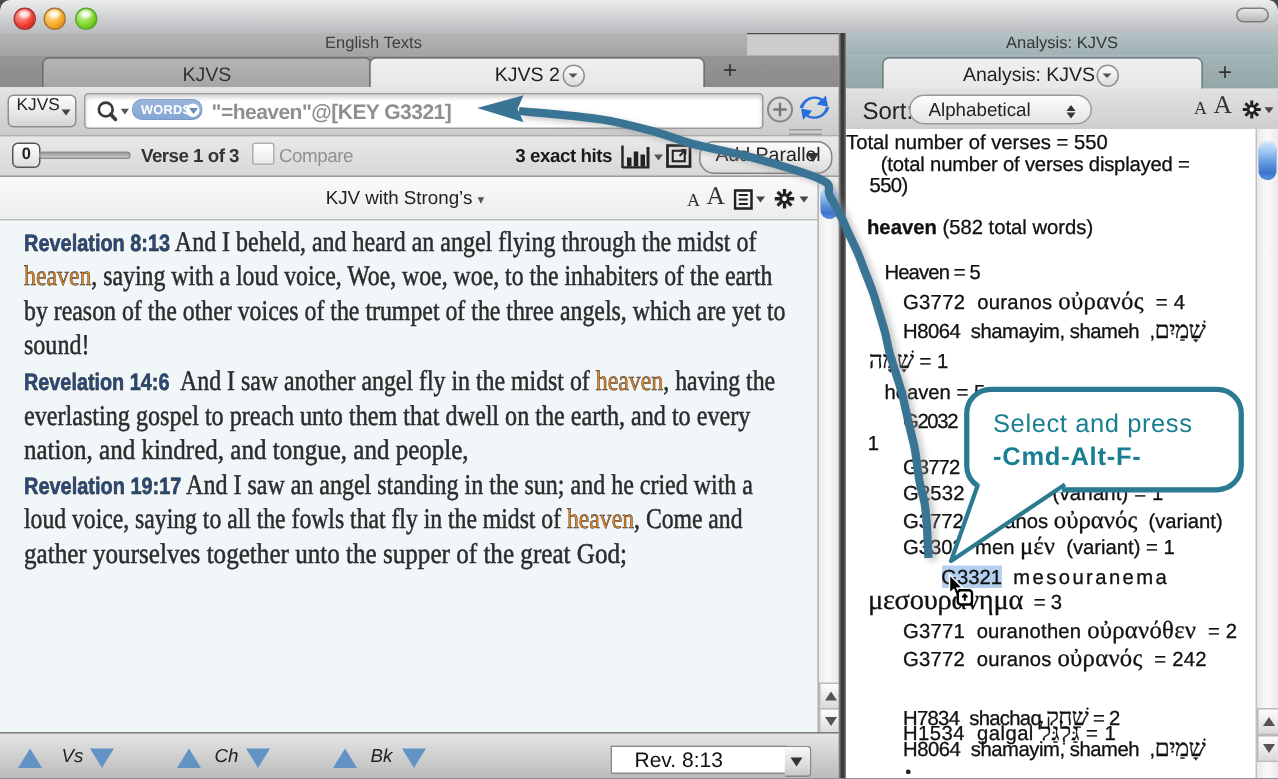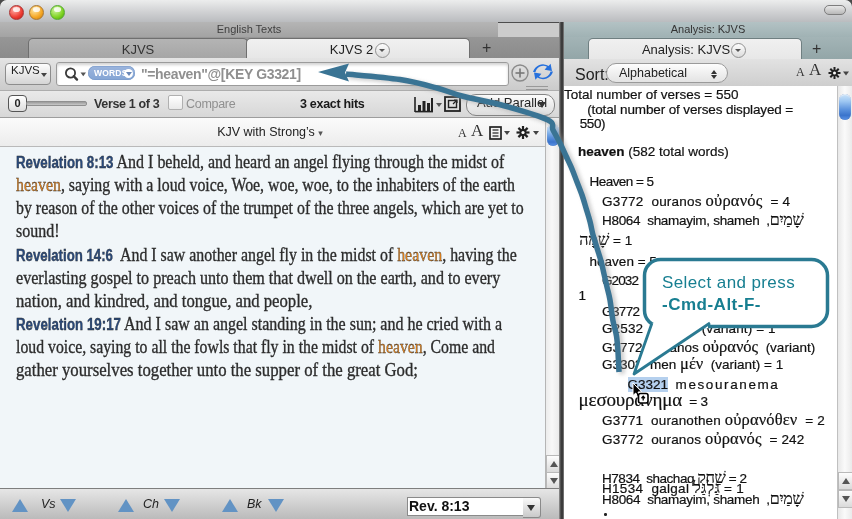--- a/index.html
+++ b/index.html
@@ -33,21 +33,21 @@
   #field{left:56px;top:4px;width:451px;height:22px;background:#fff;border:1px solid #9b9b9b;border-radius:3px;box-shadow:inset 0 2px 3px rgba(0,0,0,0.18);}
   #wordspill{left:31px;top:3px;width:47px;height:14px;border-radius:8px;background:linear-gradient(#9cb5dd,#84a5d4);box-shadow:inset 0 0 0 0.5px #7496c8;
     color:#fff;font-size:8.5px;font-weight:bold;text-align:left;padding-left:0;text-indent:6px;line-height:14px;letter-spacing:.2px;}
   #query{left:84px;top:3px;font-size:14px;font-weight:bold;color:#8f8f8f;letter-spacing:-0.35px;}
   #grip{left:526px;top:28px;width:22px;}
   
   #rrow{left:0;top:91px;width:561px;height:26px;background:linear-gradient(#e9e9e9,#d7d7d7);border-bottom:1px solid #9d9d9d;}
   #vlabel{left:94px;top:6px;font-size:12.5px;font-weight:bold;color:#333;letter-spacing:-0.35px;}
   #cmpbox{left:168px;top:4px;width:13px;height:13px;background:linear-gradient(#fff,#e9e9e9);border:1px solid #b0b0b0;border-radius:2px;}
   #cmplbl{left:186px;top:6px;font-size:12.5px;color:#909090;letter-spacing:-0.3px;}
-  #hits{left:300px;top:6px;width:108px;font-size:12.5px;font-weight:bold;color:#1a1a1a;letter-spacing:-0.3px;}
+  #hits{left:300px;top:6px;width:108px;text-align:right;font-size:12.5px;font-weight:bold;color:#1a1a1a;letter-spacing:-0.3px;}
   #addpar{left:466px;top:3px;width:87px;height:20px;border:1px solid #848484;border-radius:10px;
     background:linear-gradient(#fcfcfc,#dcdcdc);font-size:13px;color:#222;}
   
   #kbar{left:0;top:118px;width:545px;height:28px;background:linear-gradient(#fbfbfb,#ececec);border-bottom:1px solid #b9b9b9;}
   #ktitle{left:0;top:7px;width:540px;text-align:center;font-size:12.5px;color:#222;}
   
   #textarea{left:0;top:147px;width:545px;height:341px;background:#f1f6f9;}
   .vl{position:absolute;left:16px;white-space:nowrap;font-family:"Liberation Serif",serif;
     font-size:19px;color:#2c2c2c;transform-origin:0 0;-webkit-text-stroke:0.35px #2c2c2c;}
   .ref{font-family:"Liberation Sans",sans-serif;font-size:15.8px;font-weight:bold;color:#28497c;}
@@ -214,21 +214,21 @@
   <div class="abs" id="bbar">
     <div class="btri-u" style="left:12px;top:10px;"></div>
     <div class="bblbl" style="left:41px;">Vs</div>
     <div class="btri-d" style="left:60px;top:10px;"></div>
     <div class="btri-u" style="left:118px;top:10px;"></div>
     <div class="bblbl" style="left:143px;">Ch</div>
     <div class="btri-d" style="left:164px;top:10px;"></div>
     <div class="btri-u" style="left:222px;top:10px;"></div>
     <div class="bblbl" style="left:247px;">Bk</div>
     <div class="btri-d" style="left:268px;top:10px;"></div>
-    <div class="abs" id="revfield"><span style="padding-left:1px;font-weight:bold;">Rev. 8:13</span></div>
+    <div class="abs" id="revfield"><span style="padding-left:15px;">Rev. 8:13</span></div>
     <div class="abs" id="revbtn">
         <span style="position:absolute;left:4px;top:7px;width:0;height:0;border:4.5px solid transparent;border-top:6px solid #333;"></span>
       </div>
   </div>
 
   <div class="abs" id="divider"></div>
 
   <div class="abs" id="rp-head">
       <span>Analysis: KJVS</span>
     </div>

